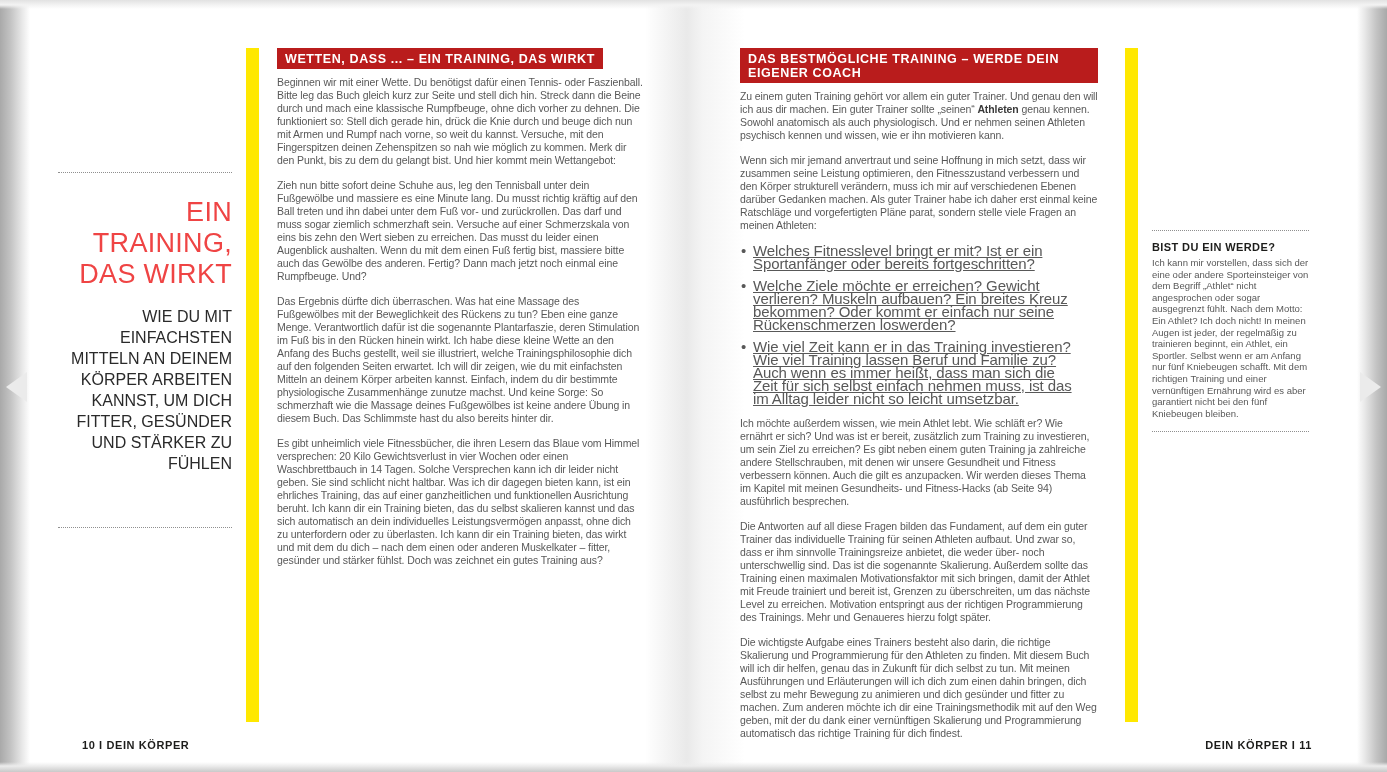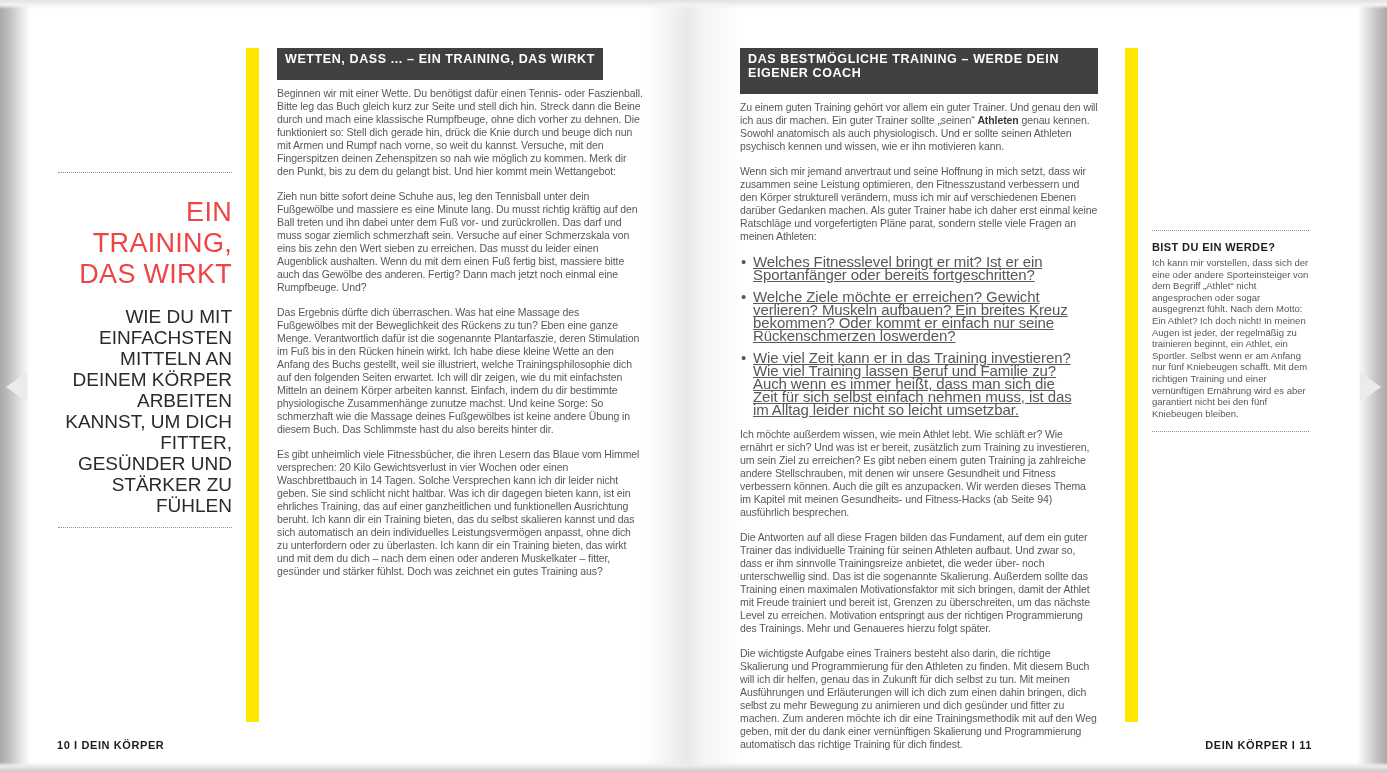--- a/index.html
+++ b/index.html
@@ -29,45 +29,45 @@
   .bar{position:absolute;top:48px;width:13px;height:674px;background:#FFE800;}
   .bar-left{left:246px;}
   .bar-right{left:1125px;}
 
   
   .headline-block{position:absolute;left:58px;top:172px;width:174px;height:356px;
     box-sizing:border-box;border-top:1px dotted #8f8f8f;border-bottom:1px dotted #8f8f8f;
     text-align:right;padding-top:24px;}
   .headline{font-size:27px;line-height:31px;font-weight:400;color:#ef4444;
     letter-spacing:0.3px;white-space:pre-line;margin:0;}
-  .subheadline{margin-top:16px;font-size:19px;line-height:21px;color:#2a2a2a;font-weight:400;}
+  .subheadline{margin-top:16px;font-size:16px;line-height:21px;color:#2a2a2a;font-weight:400;}
 
   
   .col-left{position:absolute;left:277px;top:48px;width:366px;}
   .col-right{position:absolute;left:740px;top:48px;width:358px;}
-  .section-header{display:inline-block;background:#404040;color:#ffffff;font-weight:700;
-    font-size:12.5px;letter-spacing:0.6px;padding:4px 8px 14px;margin:0 0 7px 0;}
+  .section-header{display:inline-block;background:#b91c1c;color:#ffffff;font-weight:700;
+    font-size:12.5px;letter-spacing:0.6px;padding:4px 8px 3px;margin:0 0 7px 0;}
   p.body{font-size:10.5px;line-height:13px;letter-spacing:-0.1px;color:#585858;margin:0 0 12px 0;}
   p.body b{color:#3a3a3a;}
   .claim{font-size:14px;line-height:18.5px;letter-spacing:0.1px;color:#333333;
     font-weight:400;margin:14px 0 16px 0;}
   .bullet{position:relative;font-size:15px;line-height:13px;letter-spacing:-0.1px;
     color:#585858;margin:0 18px 9px 0;padding-left:13px;text-decoration:underline;}
   .bullet::before{content:"\2022";position:absolute;left:1px;top:0;color:#585858;}
   .bullet-group{margin-bottom:12px;}
 
   
   .sidebar{position:absolute;left:1152px;top:230px;width:157px;box-sizing:border-box;
     border-top:1px dotted #8f8f8f;border-bottom:1px dotted #8f8f8f;padding:10px 0 12px 0;}
   .sidebar-title{font-size:11px;font-weight:700;letter-spacing:0.4px;color:#1d1d1b;margin:0 0 4px 0;}
   .sidebar-body{font-size:9.5px;line-height:11.6px;color:#585858;margin:0;}
 
   
   .footer{position:absolute;top:739px;font-size:11px;font-weight:700;letter-spacing:0.6px;color:#1d1d1b;}
-  .footer-left{left:57px;}
+  .footer-left{left:82px;}
   .footer-right{left:1012px;width:300px;text-align:right;}
 </style>
 </head>
 <body>
 
 <div class="top-shade"></div>
 <div class="gutter-shade"></div>
 <div class="edge-left"></div>
 <div class="edge-right"></div>
 <div class="nav-prev" title=""></div>
@@ -87,21 +87,21 @@
 <div class="col-left">
   <div class="section-header">WETTEN, DASS ... – EIN TRAINING, DAS WIRKT</div>
   <p class="body">Beginnen wir mit einer Wette. Du benötigst dafür einen Tennis- oder Faszienball. Bitte leg das Buch gleich kurz zur Seite und stell dich hin. Streck dann die Beine durch und mach eine klassische Rumpfbeuge, ohne dich vorher zu dehnen. Die funktioniert so: Stell dich gerade hin, drück die Knie durch und beuge dich nun mit Armen und Rumpf nach vorne, so weit du kannst. Versuche, mit den Fingerspitzen deinen Zehenspitzen so nah wie möglich zu kommen. Merk dir den Punkt, bis zu dem du gelangt bist. Und hier kommt mein Wettangebot:</p>
   <p class="body">Zieh nun bitte sofort deine Schuhe aus, leg den Tennisball unter dein Fußgewölbe und massiere es eine Minute lang. Du musst richtig kräftig auf den Ball treten und ihn dabei unter dem Fuß vor- und zurückrollen. Das darf und muss sogar ziemlich schmerzhaft sein. Versuche auf einer Schmerzskala von eins bis zehn den Wert sieben zu erreichen. Das musst du leider einen Augenblick aushalten. Wenn du mit dem einen Fuß fertig bist, massiere bitte auch das Gewölbe des anderen. Fertig? Dann mach jetzt noch einmal eine Rumpfbeuge. Und?</p>
   <p class="body">Das Ergebnis dürfte dich überraschen. Was hat eine Massage des Fußgewölbes mit der Beweglichkeit des Rückens zu tun? Eben eine ganze Menge. Verantwortlich dafür ist die sogenannte Plantarfaszie, deren Stimulation im Fuß bis in den Rücken hinein wirkt. Ich habe diese kleine Wette an den Anfang des Buchs gestellt, weil sie illustriert, welche Trainingsphilosophie dich auf den folgenden Seiten erwartet. Ich will dir zeigen, wie du mit einfachsten Mitteln an deinem Körper arbeiten kannst. Einfach, indem du dir bestimmte physiologische Zusammenhänge zunutze machst. Und keine Sorge: So schmerzhaft wie die Massage deines Fußgewölbes ist keine andere Übung in diesem Buch. Das Schlimmste hast du also bereits hinter dir.</p>
   <p class="body">Es gibt unheimlich viele Fitnessbücher, die ihren Lesern das Blaue vom Himmel versprechen: 20 Kilo Gewichtsverlust in vier Wochen oder einen Waschbrettbauch in 14 Tagen. Solche Versprechen kann ich dir leider nicht geben. Sie sind schlicht nicht haltbar. Was ich dir dagegen bieten kann, ist ein ehrliches Training, das auf einer ganzheitlichen und funktionellen Ausrichtung beruht. Ich kann dir ein Training bieten, das du selbst skalieren kannst und das sich automatisch an dein individuelles Leistungsvermögen anpasst, ohne dich zu unterfordern oder zu überlasten. Ich kann dir ein Training bieten, das wirkt und mit dem du dich – nach dem einen oder anderen Muskelkater – fitter, gesünder und stärker fühlst. Doch was zeichnet ein gutes Training aus?</p>
 </div>
 
 <div class="col-right">
   <div class="section-header">DAS BESTMÖGLICHE TRAINING – WERDE DEIN EIGENER COACH</div>
-  <p class="body"><span>Zu einem guten Training gehört vor allem ein guter Trainer. Und genau den will ich aus dir machen. Ein guter Trainer sollte „seinen“ </span><b>Athleten</b><span> genau kennen. Sowohl anatomisch als auch physiologisch. Und er sollte seinen Athleten psychisch kennen und wissen, wie er ihn motivieren kann.</span></p>
+  <p class="body"><span>Zu einem guten Training gehört vor allem ein guter Trainer. Und genau den will ich aus dir machen. Ein guter Trainer sollte „seinen“ </span><b>Athleten</b><span> genau kennen. Sowohl anatomisch als auch physiologisch. Und er nehmen seinen Athleten psychisch kennen und wissen, wie er ihn motivieren kann.</span></p>
   <p class="body">Wenn sich mir jemand anvertraut und seine Hoffnung in mich setzt, dass wir zusammen seine Leistung optimieren, den Fitnesszustand verbessern und den Körper strukturell verändern, muss ich mir auf verschiedenen Ebenen darüber Gedanken machen. Als guter Trainer habe ich daher erst einmal keine Ratschläge und vorgefertigten Pläne parat, sondern stelle viele Fragen an meinen Athleten:</p>
   <div class="bullet-group">
     <div class="bullet">Welches Fitnesslevel bringt er mit? Ist er ein Sportanfänger oder bereits fortgeschritten?</div>
     <div class="bullet">Welche Ziele möchte er erreichen? Gewicht verlieren? Muskeln aufbauen? Ein breites Kreuz bekommen? Oder kommt er einfach nur seine Rückenschmerzen loswerden?</div>
     <div class="bullet">Wie viel Zeit kann er in das Training investieren? Wie viel Training lassen Beruf und Familie zu? Auch wenn es immer heißt, dass man sich die Zeit für sich selbst einfach nehmen muss, ist das im Alltag leider nicht so leicht umsetzbar.</div>
   </div>
   <p class="body">Ich möchte außerdem wissen, wie mein Athlet lebt. Wie schläft er? Wie ernährt er sich? Und was ist er bereit, zusätzlich zum Training zu investieren, um sein Ziel zu erreichen? Es gibt neben einem guten Training ja zahlreiche andere Stellschrauben, mit denen wir unsere Gesundheit und Fitness verbessern können. Auch die gilt es anzupacken. Wir werden dieses Thema im Kapitel mit meinen Gesundheits- und Fitness-Hacks (ab Seite 94) ausführlich besprechen.</p>
   <p class="body">Die Antworten auf all diese Fragen bilden das Fundament, auf dem ein guter Trainer das individuelle Training für seinen Athleten aufbaut. Und zwar so, dass er ihm sinnvolle Trainingsreize anbietet, die weder über- noch unterschwellig sind. Das ist die sogenannte Skalierung. Außerdem sollte das Training einen maximalen Motivationsfaktor mit sich bringen, damit der Athlet mit Freude trainiert und bereit ist, Grenzen zu überschreiten, um das nächste Level zu erreichen. Motivation entspringt aus der richtigen Programmierung des Trainings. Mehr und Genaueres hierzu folgt später.</p>
   <p class="body">Die wichtigste Aufgabe eines Trainers besteht also darin, die richtige Skalierung und Programmierung für den Athleten zu finden. Mit diesem Buch will ich dir helfen, genau das in Zukunft für dich selbst zu tun. Mit meinen Ausführungen und Erläuterungen will ich dich zum einen dahin bringen, dich selbst zu mehr Bewegung zu animieren und dich gesünder und fitter zu machen. Zum anderen möchte ich dir eine Trainingsmethodik mit auf den Weg geben, mit der du dank einer vernünftigen Skalierung und Programmierung automatisch das richtige Training für dich findest.</p>
 </div>

